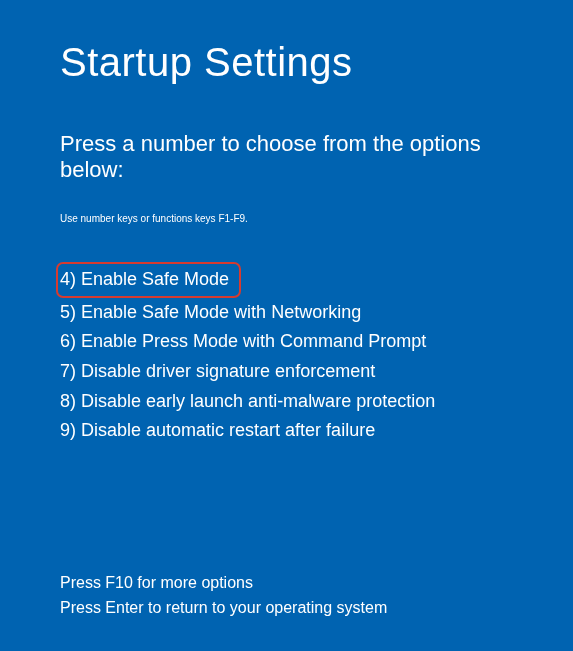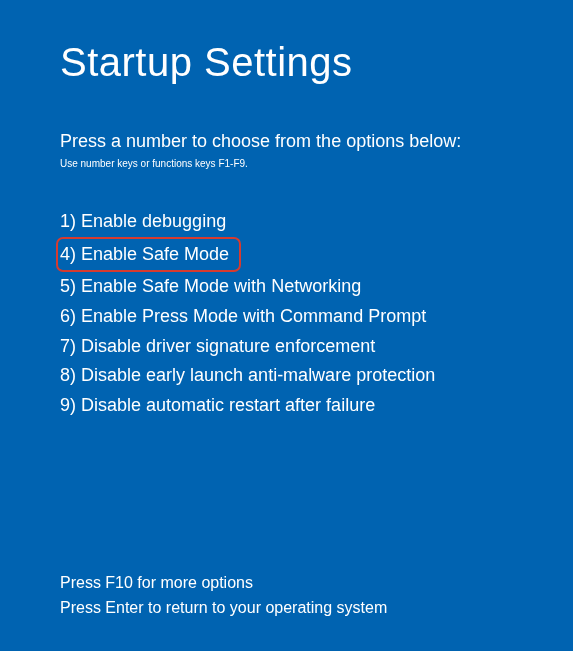--- a/index.html
+++ b/index.html
@@ -16,23 +16,23 @@
       padding: 40px 60px 30px 60px;
       overflow: hidden;
     }
     .title {
       font-size: 40px;
       font-weight: 300;
       margin-bottom: 46px;
       letter-spacing: 0.5px;
     }
     .subtitle {
-      font-size: 18px;
+      font-size: 22px;
       font-weight: 400;
-      margin-bottom: 6px;
+      margin-bottom: 30px;
     }
     .hint {
       font-size: 10px;
       font-weight: 400;
       margin-bottom: 38px;
     }
     .options {
       list-style: none;
     }
     .option {
@@ -59,21 +59,20 @@
     }
   </style>
 </head>
 <body>
 
 <h1 class="title">Startup Settings</h1>
 <p class="subtitle">Press a number to choose from the options below:</p>
 <p class="hint">Use number keys or functions keys F1-F9.</p>
 
 <ul class="options">
-  <li class="option"><span>1</span>) <span>Enable debugging</span></li>
   <li><span class="option highlighted"><span>4</span>) <span>Enable Safe Mode</span></span></li>
   <li class="option"><span>5</span>) <span>Enable Safe Mode with Networking</span></li>
   <li class="option"><span>6</span>) <span>Enable Press Mode with Command Prompt</span></li>
   <li class="option"><span>7</span>) <span>Disable driver signature enforcement</span></li>
   <li class="option"><span>8</span>) <span>Disable early launch anti-malware protection</span></li>
   <li class="option"><span>9</span>) <span>Disable automatic restart after failure</span></li>
 </ul>
 
 <div class="footer">
   <p class="footer-line">Press F10 for more options</p>

